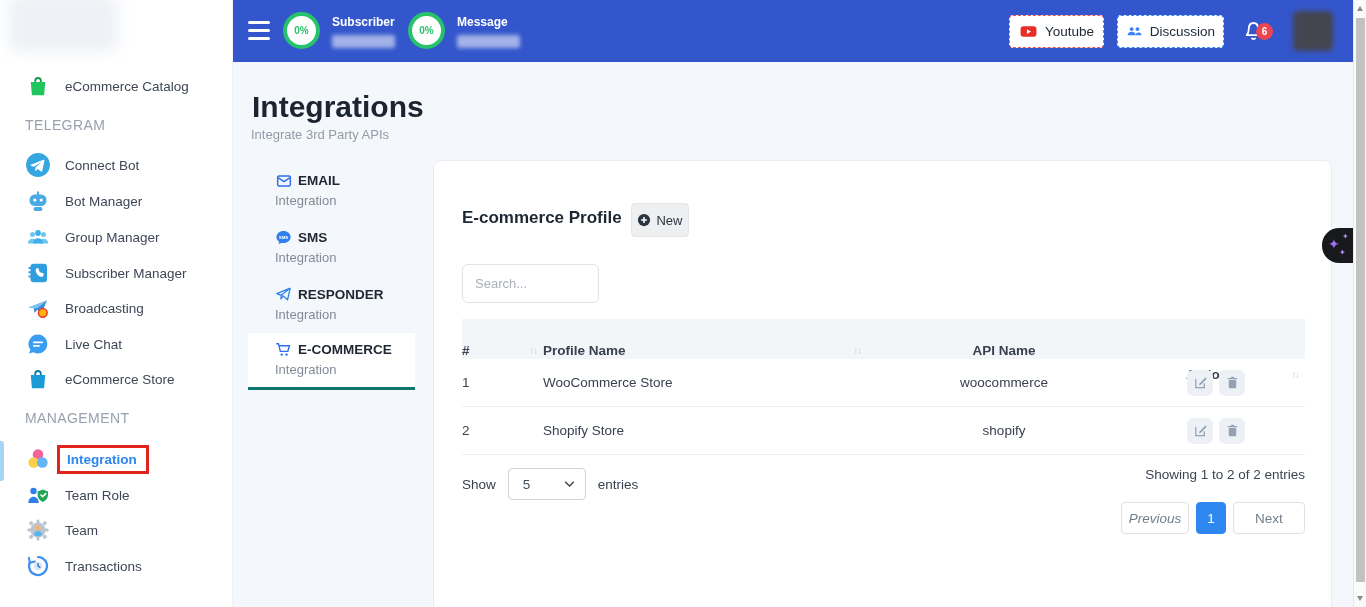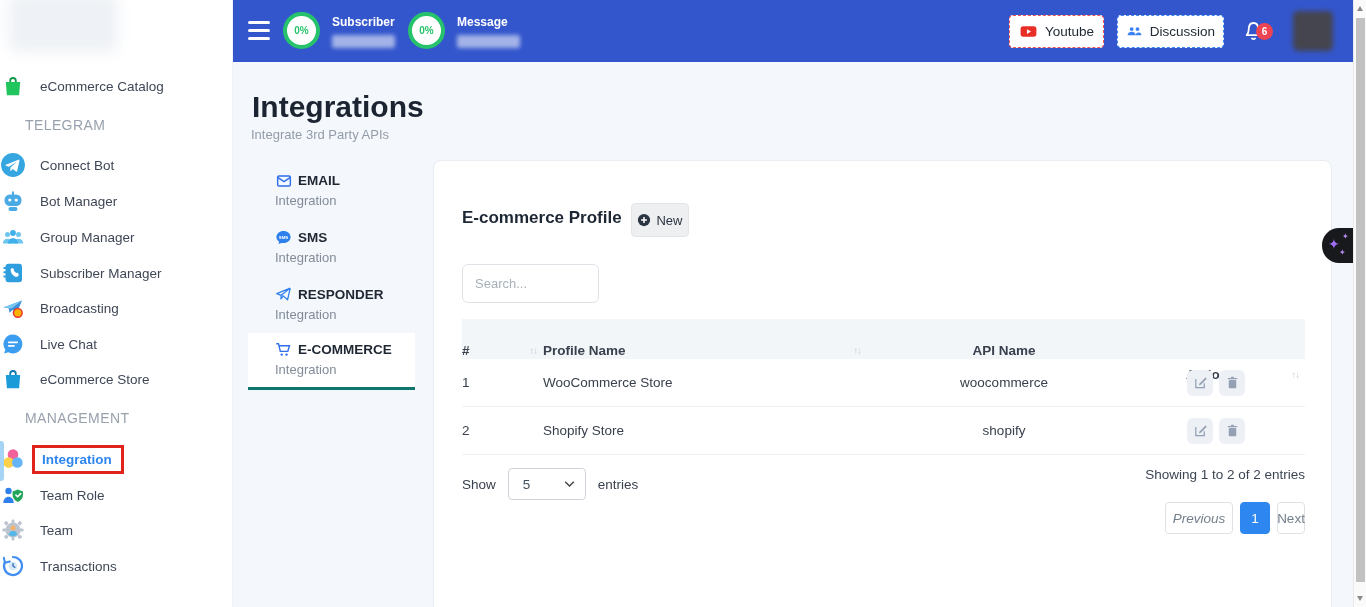--- a/index.html
+++ b/index.html
@@ -3,21 +3,21 @@
 <meta charset="utf-8">
 <style>
   * { margin:0; padding:0; box-sizing:border-box; }
   html,body { background:#e9ecef; }
   body { font-family:"Liberation Sans", sans-serif; }
   .screen { position:relative; width:1366px; height:607px; overflow:hidden; background:#f4f7fb; }
 
   
   .sidebar { position:absolute; left:0; top:0; width:233px; height:100%; background:#ffffff; border-right:1px solid #f0f2f5; z-index:3; }
   .logo-blur { position:absolute; left:8px; top:-6px; width:110px; height:58px; background:#eef1f5; border-radius:10px; filter:blur(7px); }
-  .nav-item { position:absolute; left:0; width:100%; height:36px; display:flex; align-items:center; gap:14px; cursor:pointer; }
+  .nav-item { position:absolute; left:0; width:100%; height:36px; display:flex; align-items:center; padding-left:25px; gap:14px; cursor:pointer; }
   .nav-item .ic { width:26px; height:26px; display:flex; align-items:center; justify-content:center; flex:0 0 26px; }
   .nav-item .lbl { font-size:13.5px; color:#3f4756; white-space:nowrap; }
   .section-label { position:absolute; left:25px; font-size:14px; color:#98a1ad; letter-spacing:.4px; }
   .active-bar { position:absolute; left:0; top:441px; width:4px; height:40px; background:#a6d4f5; border-radius:0 3px 3px 0; }
   .red-annotation { border:3px solid #e0241b; padding:2px 9px 3px 7px; margin-left:-8px; }
   .red-annotation .lbl { color:#2e86f0; font-weight:bold; }
 
   
   .topbar { position:absolute; left:233px; top:0; width:1120px; height:62px; background:#3356cc; z-index:2; }
   .hamburger { position:absolute; left:15px; top:21px; width:22px; height:19px; display:flex; flex-direction:column; justify-content:space-between; cursor:pointer; }
@@ -65,21 +65,21 @@
   .action-cell { display:flex; gap:6px; padding-left:46px; }
   .act-btn { width:26px; height:26px; background:#edf0f5; border:none; border-radius:6px; display:flex; align-items:center; justify-content:center; cursor:pointer; }
 
   .show-wrap { position:absolute; left:28px; top:307px; height:32px; display:flex; align-items:center; gap:12px; font-size:13.5px; color:#39414e; }
   .page-size { width:78px; height:32px; border:1px solid #ced4da; border-radius:4px; display:flex; align-items:center; padding:0 10px 0 14px; font-size:13.5px; color:#42505c; cursor:pointer; }
   .page-size .chev { margin-left:auto; }
   .summary { position:absolute; right:26px; top:306px; font-size:13.5px; color:#3c4653; }
   .pager { position:absolute; right:26px; top:341px; display:flex; gap:7px; }
   .page-btn { height:32px; border:1px solid #dee2e6; border-radius:4px; background:#fff; color:#73808c; font-size:13.5px; display:flex; align-items:center; justify-content:center; cursor:pointer; font-family:"Liberation Sans", sans-serif; }
   .page-btn.prev { width:68px;font-style:italic; }
-  .page-btn.next { width:28px; }
+  .page-btn.next { width:72px; }
   .page-btn.cur { width:30px; background:#2e86f0; border-color:#2e86f0; color:#fff; }
 
   
   .ai-fab { position:absolute; left:1322px; top:228px; width:31px; height:35px; background:#17191d; border-radius:17px 0 0 17px; cursor:pointer; z-index:5; }
   .ai-fab .sp1 { position:absolute; left:6px; top:9px; font-size:14px; color:#a16ef8; line-height:1; }
   .ai-fab .sp2 { position:absolute; left:20px; top:5px; font-size:8px; color:#b98df7; line-height:1; }
   .ai-fab .sp3 { position:absolute; left:17px; top:21px; font-size:8px; color:#b98df7; line-height:1; }
 
   
   .scrollbar { position:absolute; right:0; top:0; width:13px; height:100%; background:#fafafa; border-left:1px solid #e8e8e8; z-index:4; }

